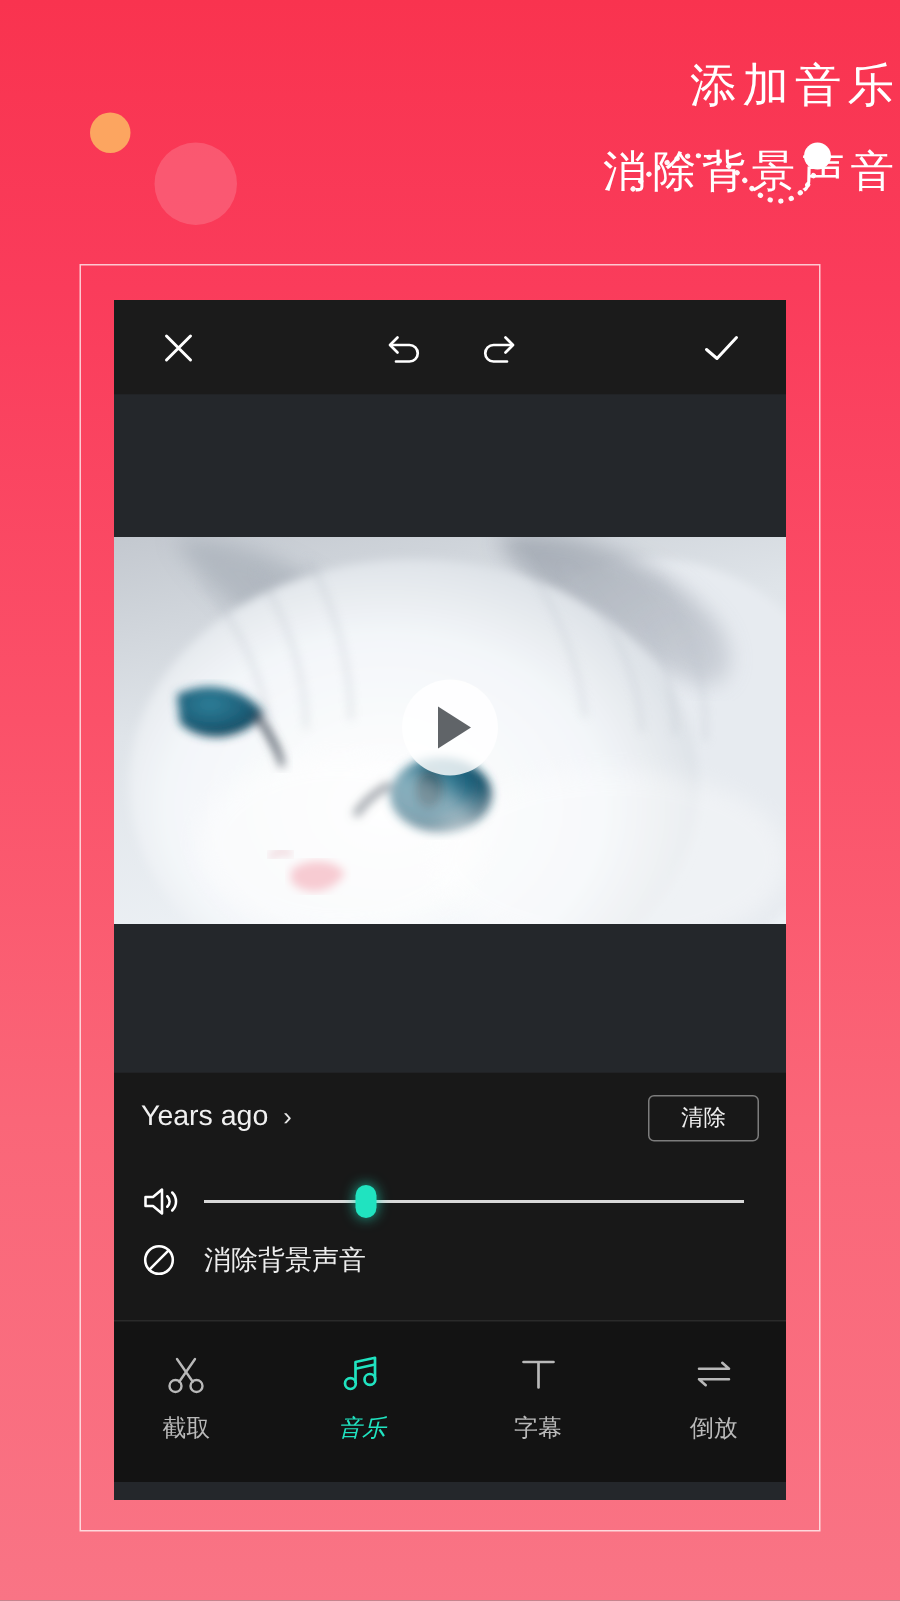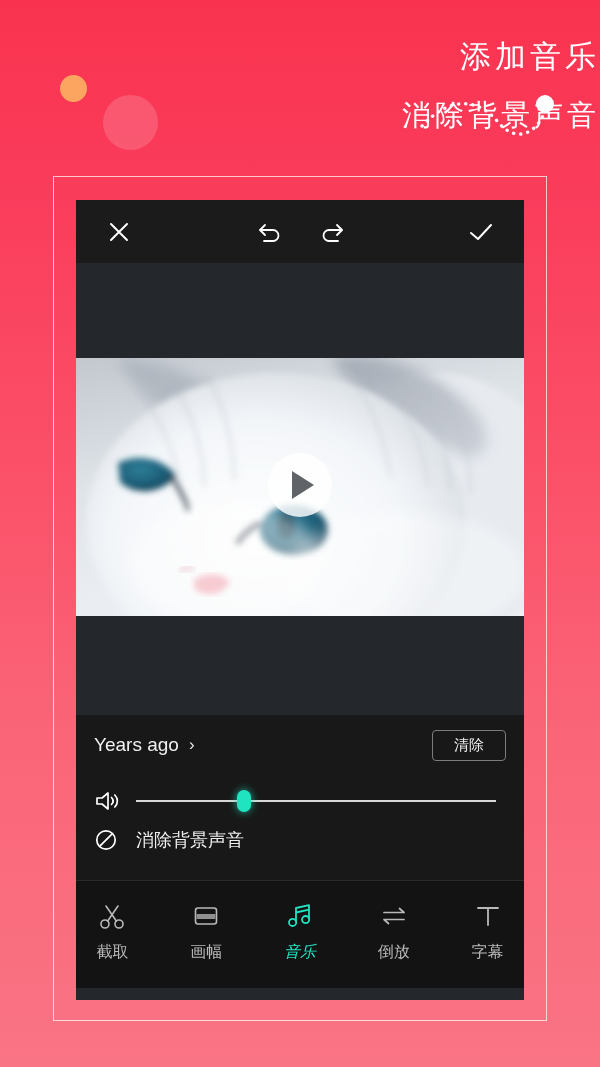--- a/index.html
+++ b/index.html
@@ -277,55 +277,46 @@
       <span class="ico">
         <svg width="30" height="30" viewBox="0 0 30 30">
           <circle cx="8" cy="23" r="4" fill="none" stroke="#b9b9b9" stroke-width="1.6"></circle>
           <circle cx="22" cy="23" r="4" fill="none" stroke="#b9b9b9" stroke-width="1.6"></circle>
           <path d="M21 5 L10.5 20.2 M9 5 L19.5 20.2" stroke="#b9b9b9" stroke-width="1.6" stroke-linecap="round"></path>
         </svg>
       </span>
       <span class="tab-label">截取</span>
     </div>
 
-    <div class="tab">
-      <span class="ico">
-        <svg width="30" height="30" viewBox="0 0 30 30">
-          <rect x="4.5" y="7" width="21" height="16" rx="2.5" fill="none" stroke="#b9b9b9" stroke-width="1.6"></rect>
-          <rect x="5.6" y="13" width="18.8" height="5" fill="#b9b9b9" opacity="0.75"></rect>
-        </svg>
-      </span>
-      <span class="tab-label">画幅</span>
-    </div>
 
     <div class="tab active">
       <span class="ico">
         <svg width="30" height="30" viewBox="0 0 30 30">
           <path d="M11 21 V7 L24 4.2 V18" fill="none" stroke="#20E3C0" stroke-width="1.8" stroke-linejoin="round"></path>
           <path d="M11 11.5 L24 8.7" fill="none" stroke="#20E3C0" stroke-width="1.8"></path>
           <circle cx="7.6" cy="21.4" r="3.6" fill="none" stroke="#20E3C0" stroke-width="1.8"></circle>
           <circle cx="20.6" cy="18.6" r="3.6" fill="none" stroke="#20E3C0" stroke-width="1.8"></circle>
         </svg>
       </span>
       <span class="tab-label">音乐</span>
     </div>
 
     <div class="tab">
       <span class="ico">
         <svg width="30" height="30" viewBox="0 0 30 30">
+          <path d="M5 7 H25 M15 7 V24" stroke="#b9b9b9" stroke-width="1.8" stroke-linecap="round"></path>
+        </svg>
+      </span>
+      <span class="tab-label">字幕</span>
+    </div>
+
+    <div class="tab">
+      <span class="ico">
+        <svg width="30" height="30" viewBox="0 0 30 30">
           <path d="M5 11.5 H25 M20.5 7.5 L25 11.5" fill="none" stroke="#b9b9b9" stroke-width="1.7" stroke-linecap="round" stroke-linejoin="round"></path>
           <path d="M25 18.5 H5 M9.5 22.5 L5 18.5" fill="none" stroke="#b9b9b9" stroke-width="1.7" stroke-linecap="round" stroke-linejoin="round"></path>
         </svg>
       </span>
       <span class="tab-label">倒放</span>
     </div>
 
-    <div class="tab">
-      <span class="ico">
-        <svg width="30" height="30" viewBox="0 0 30 30">
-          <path d="M5 7 H25 M15 7 V24" stroke="#b9b9b9" stroke-width="1.8" stroke-linecap="round"></path>
-        </svg>
-      </span>
-      <span class="tab-label">字幕</span>
-    </div>
-
   </div>
 </div>
 
 </body></html>

